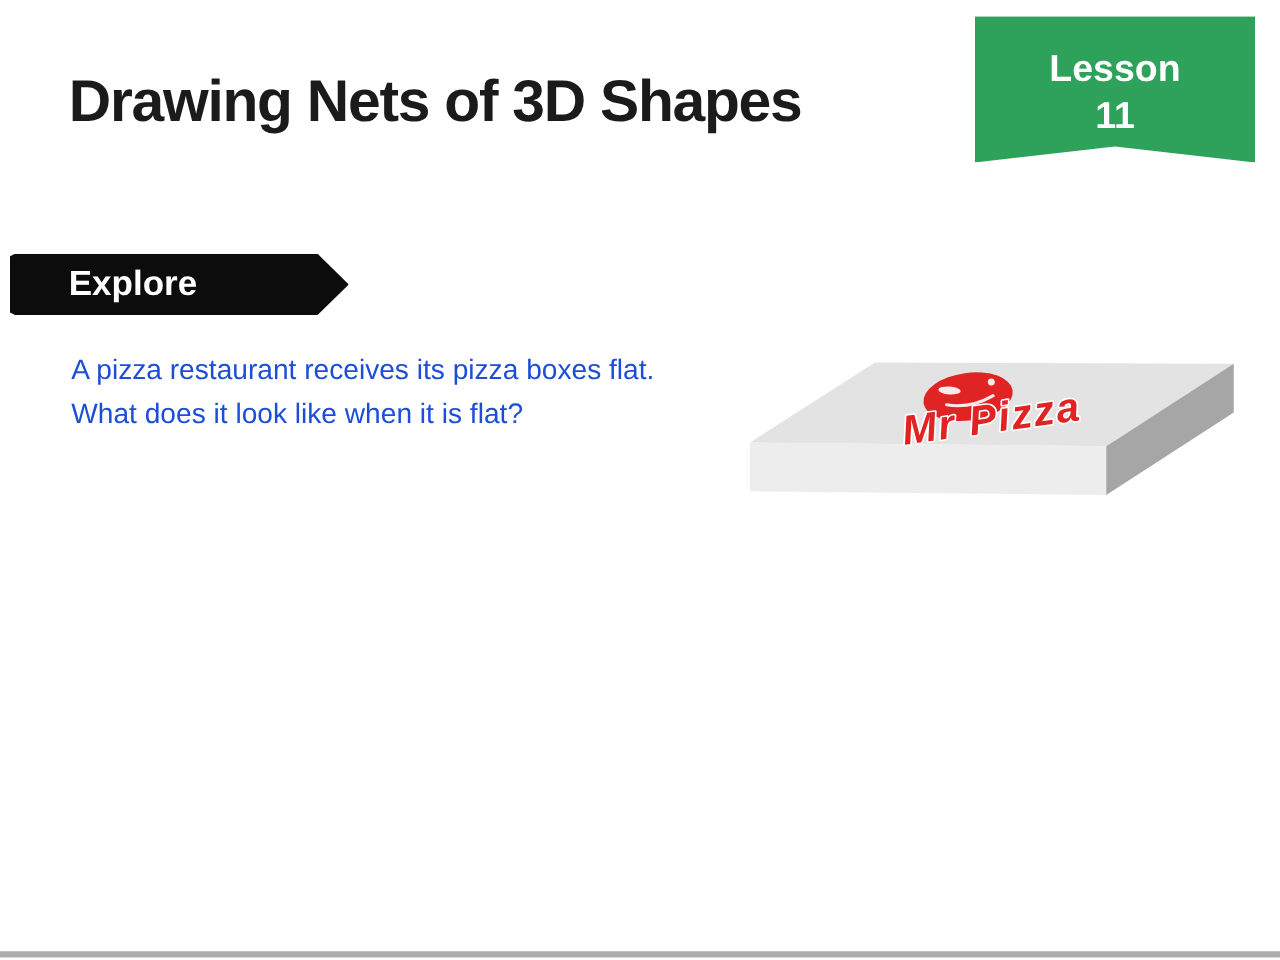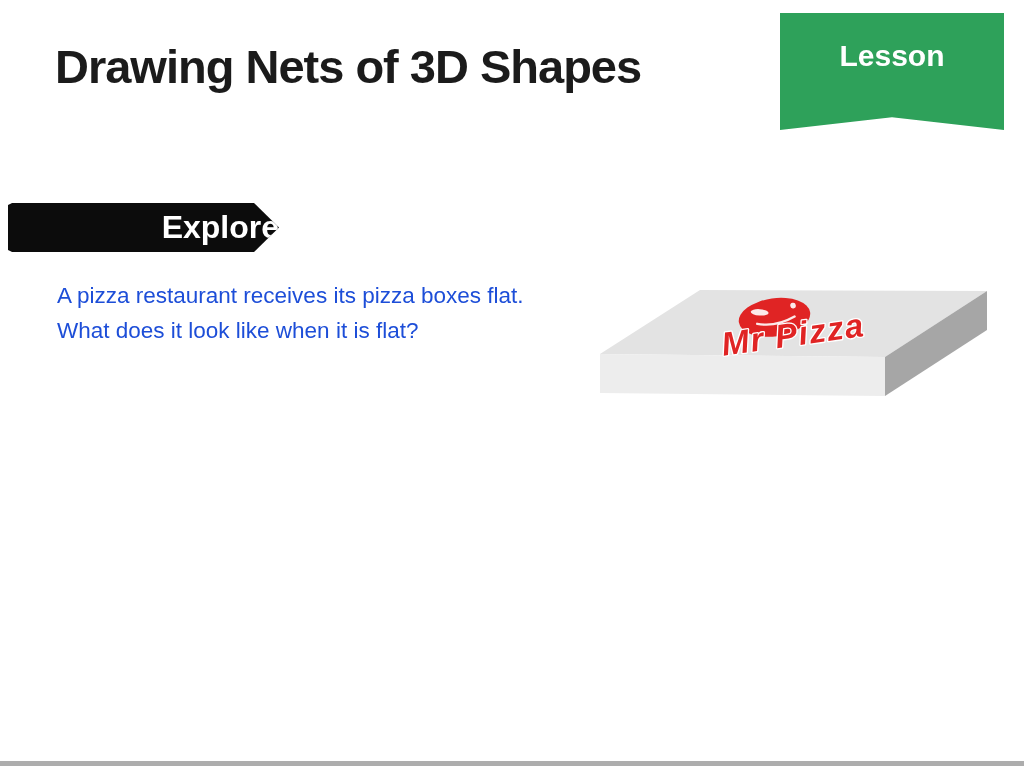--- a/index.html
+++ b/index.html
@@ -13,21 +13,21 @@
     width: 1024px;
     height: 768px;
     background: #ffffff;
     overflow: hidden;
   }
 
   
   .page-title {
     position: absolute;
     left: 55px;
-    top: 38px;
+    top: 52px;
     margin: 0;
     font-size: 47px;
     line-height: 58px;
     font-weight: 800;
     letter-spacing: -1px;
     color: #1b1b1b;
   }
 
   
   .lesson-ribbon {
@@ -61,25 +61,25 @@
     position: absolute;
     left: 8px;
     top: 203px;
     width: 271px;
     height: 49px;
     background: #0c0c0c;
     clip-path: polygon(0 4%, 1.5% 0, 90.8% 0, 100% 50%, 90.8% 100%, 1.5% 100%, 0 96%);
   }
   .explore-banner .banner-label {
     display: block;
-    font-size: 32px;
+    padding-left: 47px;
+    font-size: 28px;
     line-height: 48px;
     font-weight: 700;
     color: #ffffff;
-    text-align: right;
   }
 
   
   .body-text {
     position: absolute;
     left: 57px;
     top: 278px;
     width: 560px;
     font-size: 22.5px;
     line-height: 35px;
@@ -108,20 +108,21 @@
 </style>
 </head>
 <body>
 
 <div class="slide">
 
   <h1 class="page-title">Drawing Nets of 3D Shapes</h1>
 
   <div class="lesson-ribbon">
     <span class="ribbon-label">Lesson</span>
+    <span class="ribbon-number">11</span>
   </div>
 
   <div class="explore-banner">
     <span class="banner-label">Explore</span>
   </div>
 
   <div class="body-text">
     <span class="text-line">A pizza restaurant receives its pizza boxes flat.</span>
     <span class="text-line">What does it look like when it is flat?</span>
   </div>

